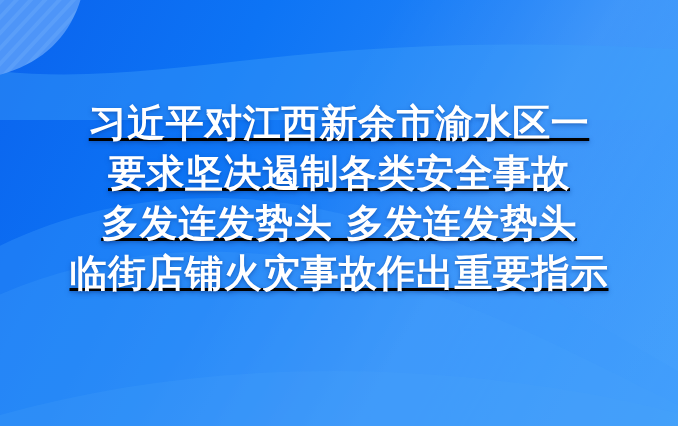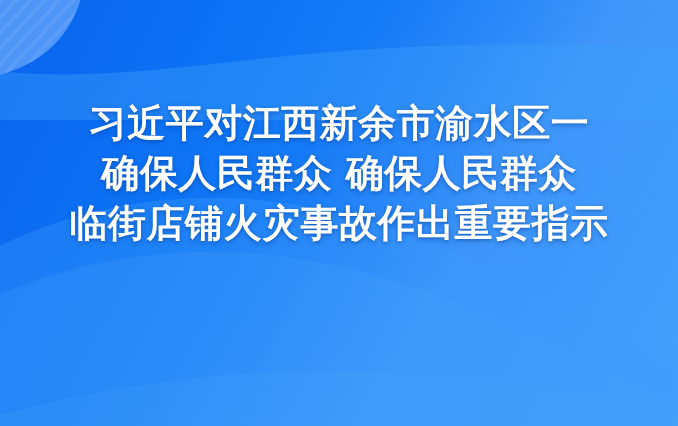--- a/index.html
+++ b/index.html
@@ -86,20 +86,21 @@
     left: 0;
     right: 0;
     top: 0;
     bottom: 0;
     display: flex;
     flex-direction: column;
     align-items: center;
     justify-content: flex-start;
     padding-top: 98px;
     z-index: 5;
+    text-decoration: underline;
   }
 
   .headline-line {
     display: block;
     width: 100%;
     text-align: center;
     color: #ffffff;
     font-size: 38px;
     line-height: 50px;
     font-weight: 700;
@@ -143,17 +144,18 @@
     </svg>
 
     <svg class="wave-bottom" viewBox="0 0 760 130" preserveAspectRatio="none" aria-hidden="true">
       <path d="M0,104 C150,58 320,42 490,58 C620,70 700,92 760,110 L760,130 L0,130 Z" fill="#4aa4fc" opacity="0.20"></path>
     </svg>
 
   </div>
 
   <div class="headline">
     <span class="headline-line">习近平对江西新余市渝水区一</span>
-    <span class="headline-line">确保人民群众 确保人民群众</span>
+    <span class="headline-line">要求坚决遏制各类安全事故</span>
+    <span class="headline-line">多发连发势头 多发连发势头</span>
     <span class="headline-line">临街店铺火灾事故作出重要指示</span>
   </div>
 
 </div>
 
 </body></html>

